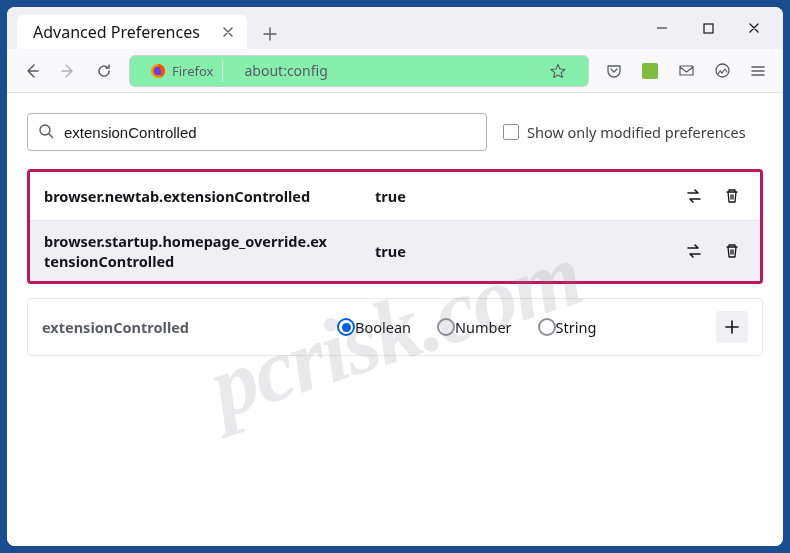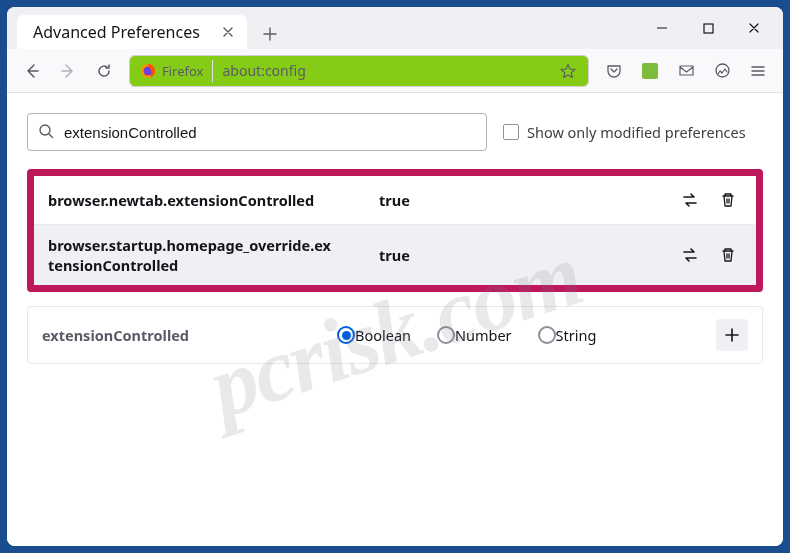--- a/index.html
+++ b/index.html
@@ -63,27 +63,28 @@
 }
 .navbtn {
   width: 34px; height: 34px;
   display: flex; align-items: center; justify-content: center;
   border-radius: 4px;
   cursor: pointer;
 }
 .urlbar {
   flex: 1;
   height: 32px;
-  background: #84cc16;
+  background: #86efac;
   border: 1px solid #cfcfd8;
   border-radius: 6px;
   display: flex;
   align-items: center;
   margin: 0 6px;
-  padding: 0 6px;
+  padding: 0 16px;
+  gap: 12px;
 }
 .urlbar-identity {
   display: flex; align-items: center; gap: 6px;
   padding: 2px 8px 2px 4px;
   border-right: 1px solid #e0e0e6;
   font-size: 13px;
   color: #5b5b66;
 }
 .ff-logo { width: 16px; height: 16px; }
 .url-text { padding-left: 10px; font-size: 14px; color: #5b5b66; flex: 1; }
@@ -120,21 +121,21 @@
   color: #15141a;
 }
 .chk-wrap { display: flex; align-items: center; gap: 8px; font-size: 14.5px; color: #404040; }
 .chk {
   width: 16px; height: 16px;
   border: 1px solid #8f8f9d;
   border-radius: 2px;
   cursor: pointer;
 }
 .pref-table {
-  border: 7px solid #be185d;
+  border: 3px solid #be185d;
   border-radius: 4px;
   overflow: hidden;
 }
 .pref-row {
   display: flex;
   align-items: center;
   padding: 10px 14px;
   min-height: 46px;
   border-bottom: 1px solid #e7e7ee;
 }

